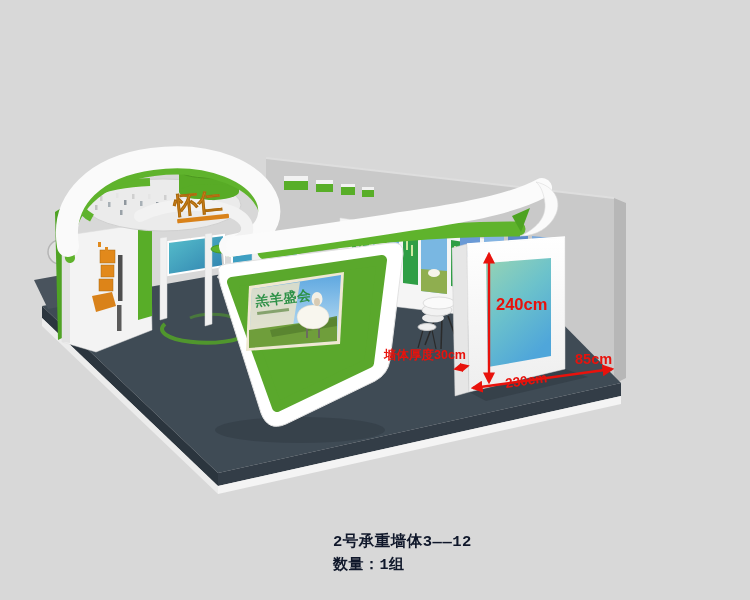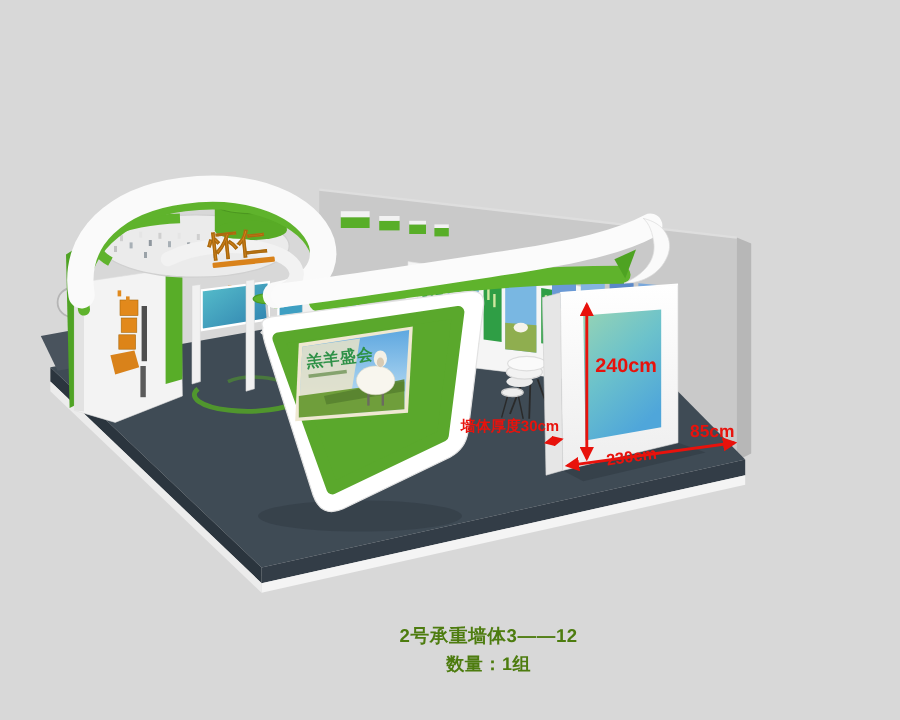--- a/index.html
+++ b/index.html
@@ -1,21 +1,21 @@
 <!DOCTYPE html>
 <html><head>
 <meta charset="utf-8">
 <style>
   html,body{margin:0;padding:0;background:#d8d8d8;}
   .stage{position:relative;width:750px;height:600px;background:#d8d8d8;overflow:hidden;
          font-family:"Liberation Sans",sans-serif;}
   .scene{position:absolute;left:0;top:0;}
-  .caption{position:absolute;left:333px;top:520px;color:#4d7c0f;}
+  .caption{position:absolute;left:333px;top:531px;color:#0f172a;font-family:Liberation Mono, monospace;}
   .caption .t1{font-size:15.5px;font-weight:bold;letter-spacing:.5px;}
-  .caption .t2{font-size:15px;font-weight:bold;margin-top:3px;letter-spacing:.5px;text-align:center;}
+  .caption .t2{font-size:15px;font-weight:bold;margin-top:3px;letter-spacing:.5px;}
   text{font-family:"Liberation Sans",sans-serif;}
   .dim{fill:#e8120c;font-weight:bold;}
   .logo-txt{fill:#e2891b;stroke:#a96a10;stroke-width:.35;font-weight:bold;}
   .callig{fill:#2e9147;font-weight:bold;letter-spacing:.5px;}
 </style>
 </head>
 <body>
 
 <div class="stage">
 

